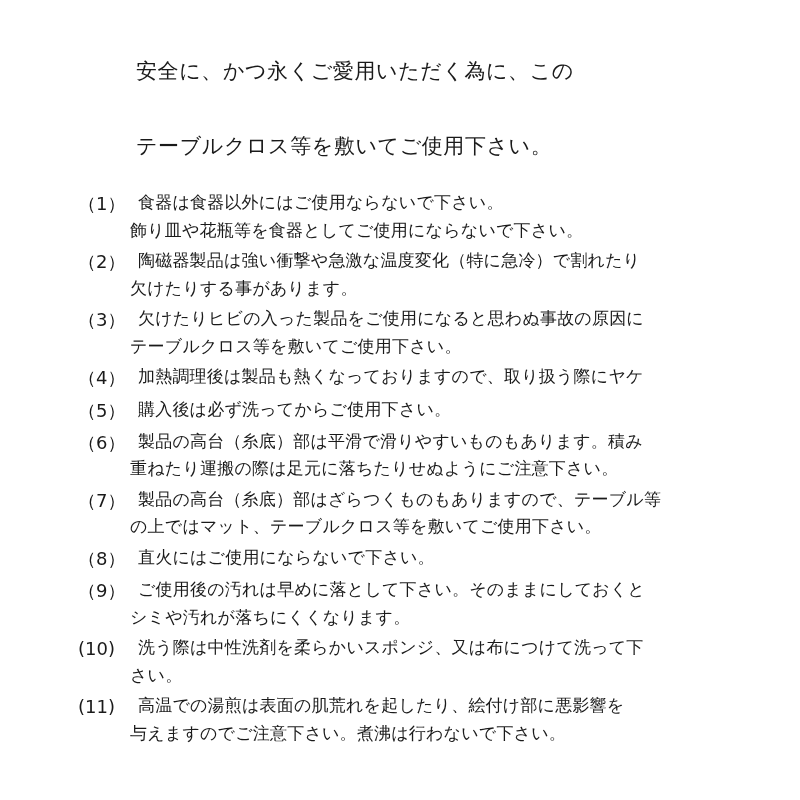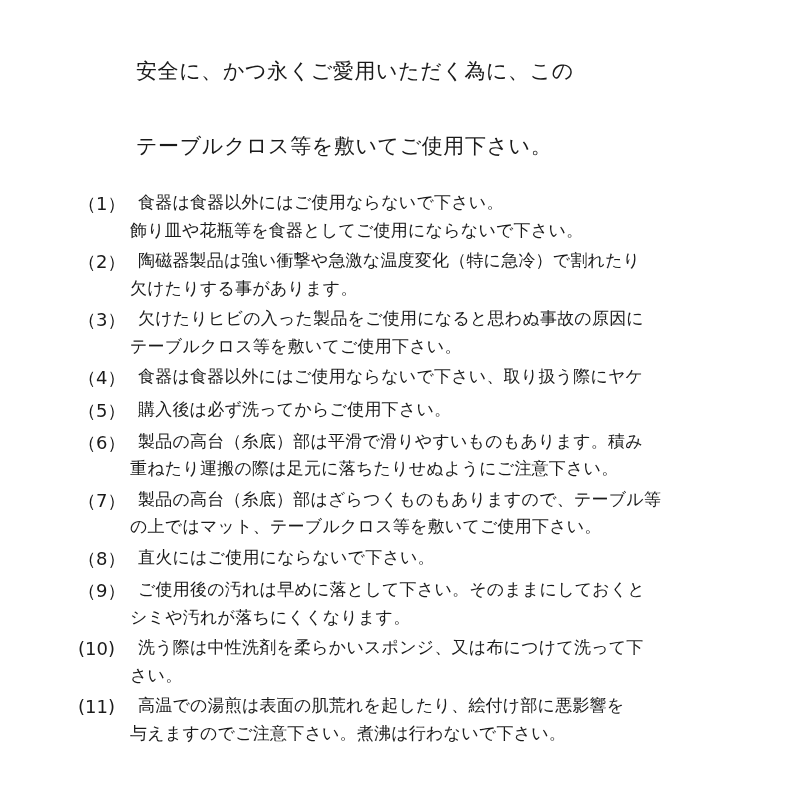--- a/index.html
+++ b/index.html
@@ -116,21 +116,21 @@
       <span class="item-num">（3）</span>
       <span class="item-body">
         <div>欠けたりヒビの入った製品をご使用になると思わぬ事故の原因に</div>
         <div class="cont">テーブルクロス等を敷いてご使用下さい。</div>
       </span>
     </li>
 
     <li class="item">
       <span class="item-num">（4）</span>
       <span class="item-body">
-        <div>食器は食器以外にはご使用ならないで下さい、取り扱う際にヤケ</div>
+        <div>加熱調理後は製品も熱くなっておりますので、取り扱う際にヤケ</div>
       </span>
     </li>
 
     <li class="item">
       <span class="item-num">（5）</span>
       <span class="item-body">
         <div>購入後は必ず洗ってからご使用下さい。</div>
       </span>
     </li>
 

